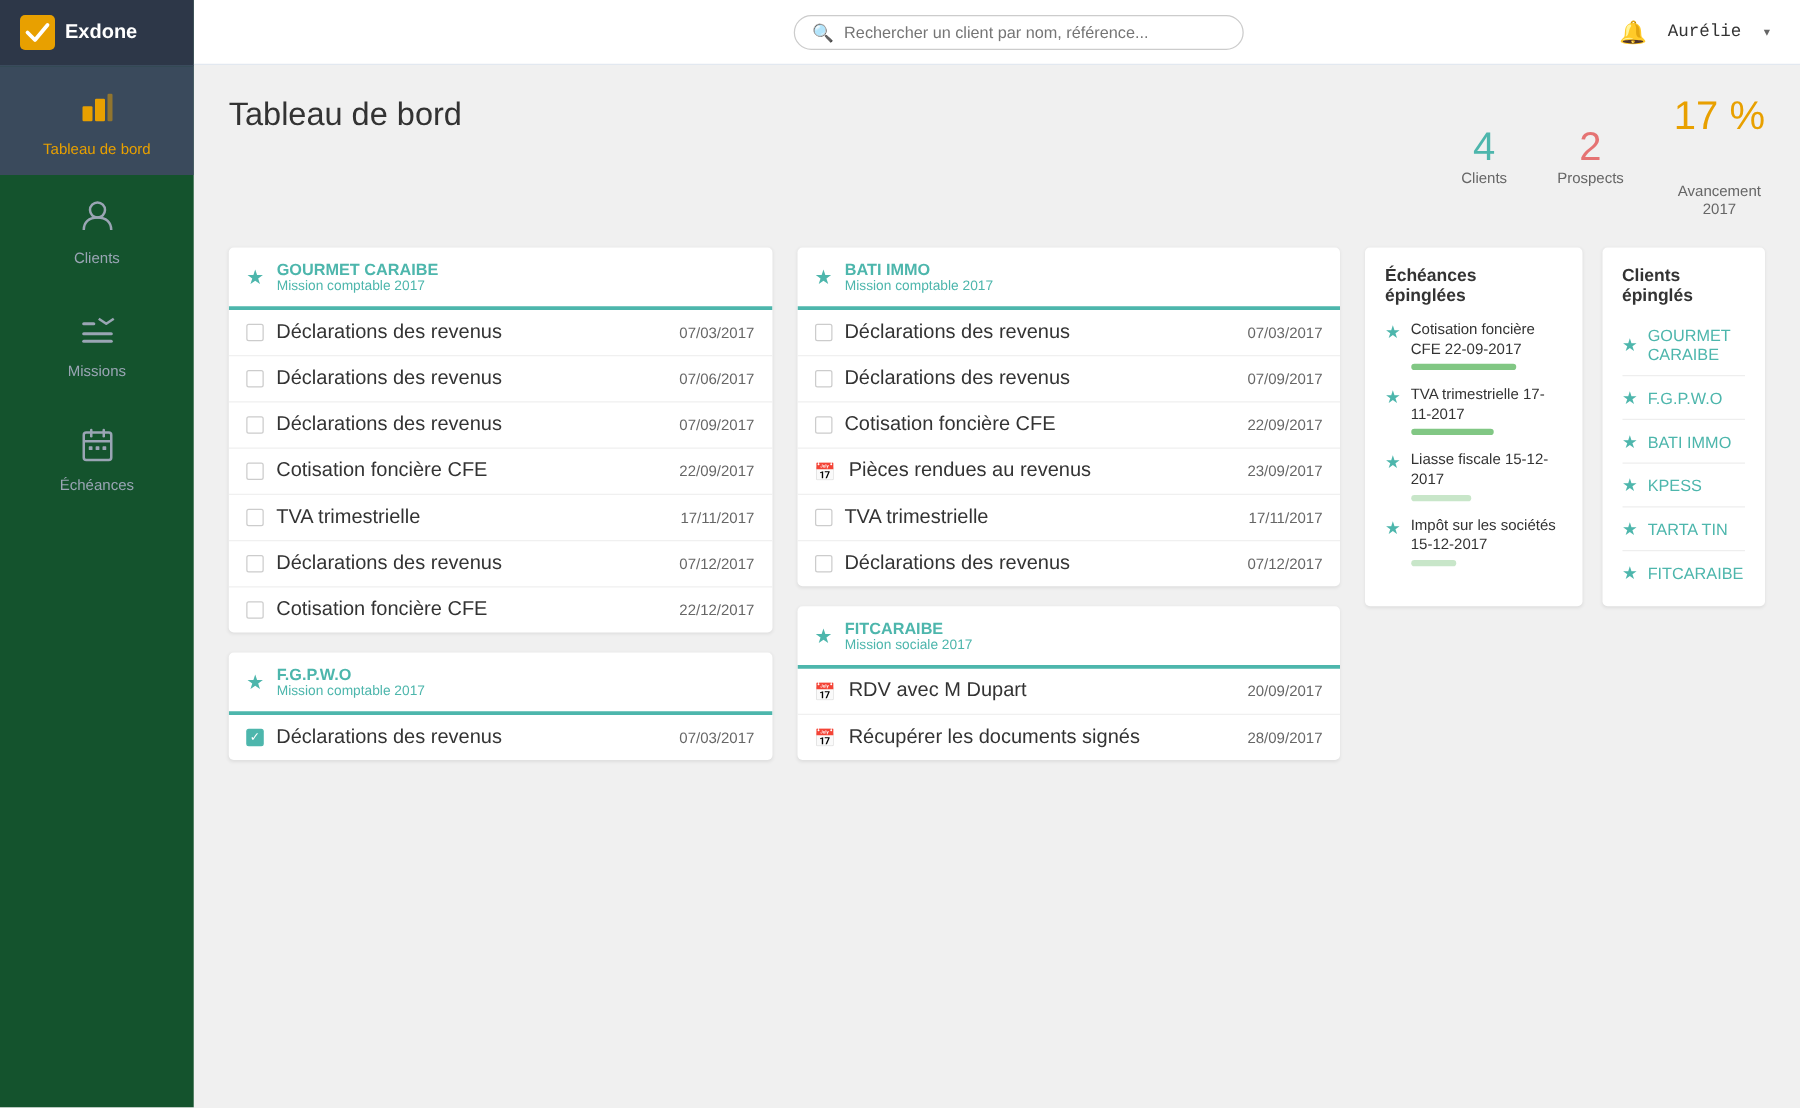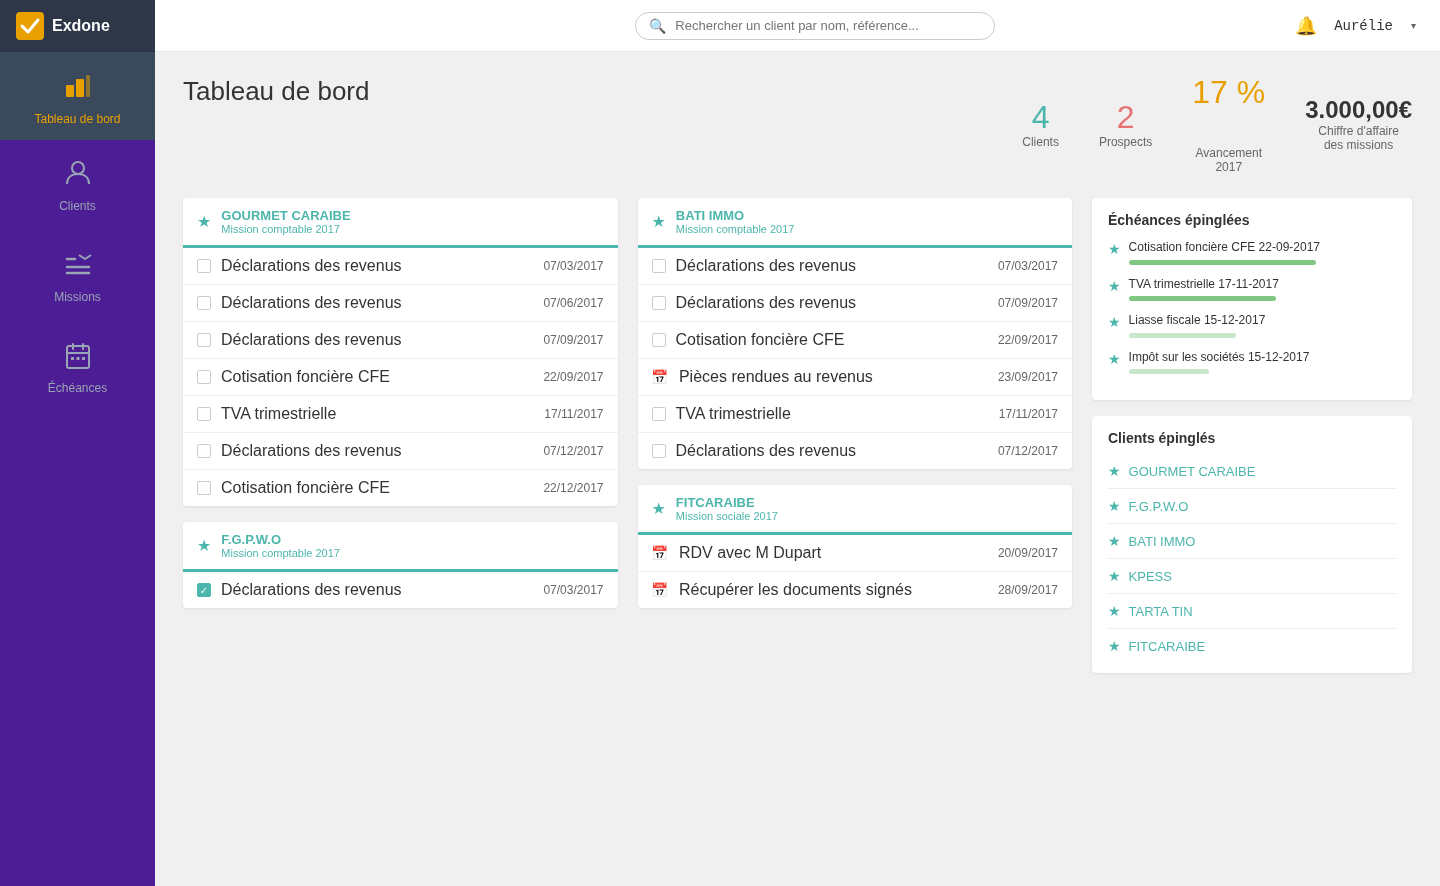--- a/index.html
+++ b/index.html
@@ -1,21 +1,21 @@
 <!DOCTYPE html>
 <html><head>
   <meta charset="utf-8">
   <style>
     * { box-sizing: border-box; margin: 0; padding: 0; }
     body { font-family: -apple-system, BlinkMacSystemFont, 'Segoe UI', Arial, sans-serif; background: #f0f0f0; display: flex; height: 886px; overflow: hidden; }
 
     
     .sidebar {
       width: 155px;
-      background: #4c1d95;
+      background: #14532d;
       display: flex;
       flex-direction: column;
       align-items: center;
       padding: 0;
       flex-shrink: 0;
       height: 886px;
     }
     .sidebar-logo {
       width: 100%;
       padding: 12px 16px;
@@ -162,21 +162,21 @@
 
     
     .main-grid {
       display: grid;
       grid-template-columns: 1fr 1fr 320px;
       gap: 20px;
       align-items: start;
     }
     .left-col { display: flex; flex-direction: column; gap: 16px; }
     .mid-col { display: flex; flex-direction: column; gap: 16px; }
-    .right-col { display: flex; flex-direction: column; gap: 16px; }
+    .right-col { display: flex; flex-direction: row; gap: 16px; }
 
     
     .client-card {
       background: #fff;
       border-radius: 4px;
       overflow: hidden;
       box-shadow: 0 1px 3px rgba(0,0,0,0.08);
     }
     .card-header {
       display: flex;
@@ -392,25 +392,20 @@
         </div>
         <div class="stat-item">
           <div class="stat-number stat-red">2</div>
           <div class="stat-label">Prospects</div>
         </div>
         <div class="stat-item">
           <div class="stat-number stat-orange">17 %</div>
           <div class="stat-label" style="white-space:pre-line;margin-top:38px;">Avancement
 2017</div>
         </div>
-        <div class="stat-item">
-          <div class="stat-number stat-dark" style="font-size:24px;font-weight:600;">3.000,00€</div>
-          <div class="stat-label" style="white-space:pre-line;">Chiffre d'affaire
-des missions</div>
-        </div>
       </div>
     </div>
 
     <div class="main-grid">
 
       <div class="left-col">
 
         <div class="client-card">
           <div class="card-header">
             <span class="card-header-star">★</span>

